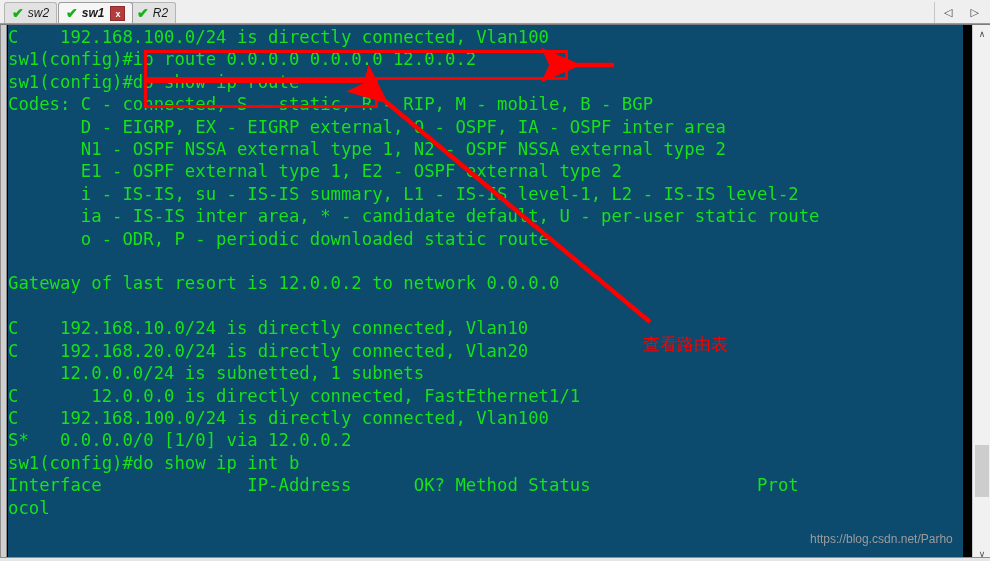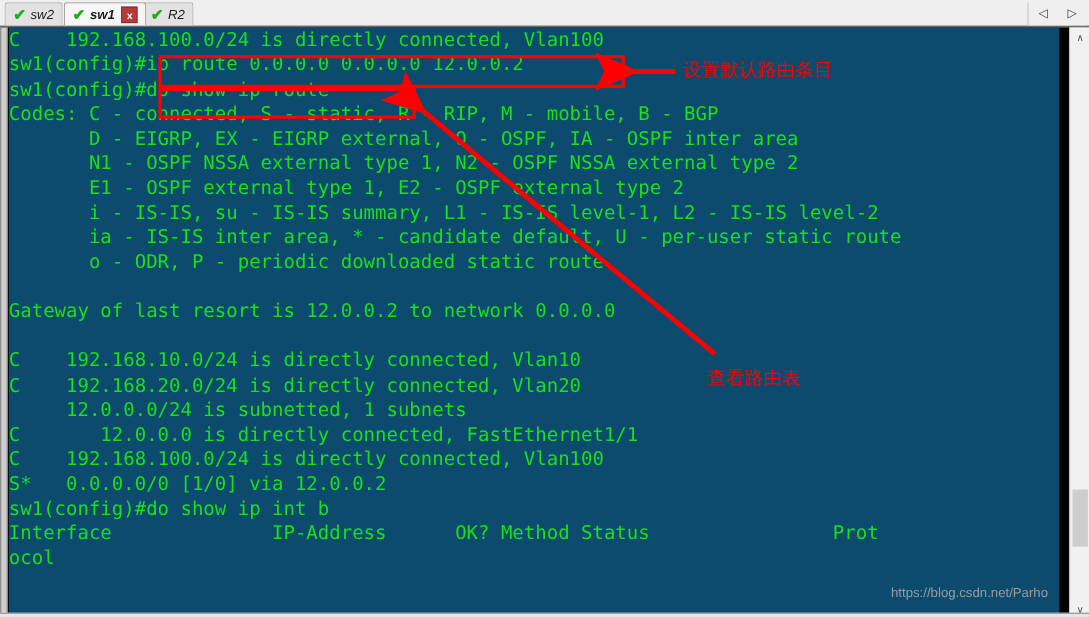--- a/index.html
+++ b/index.html
@@ -257,21 +257,20 @@
         <marker id="ah" markerWidth="9" markerHeight="9" refX="1" refY="4.5" orient="auto" markerUnits="strokeWidth">
           <path d="M0,4.5 L9,0.6 L7.2,4.5 L9,8.4 Z" fill="#fe0000"></path>
         </marker>
       </defs>
 
       <line x1="614" y1="65" x2="577" y2="65" stroke="#fe0000" stroke-width="4.5" marker-end="url(#ah)"></line>
 
       <line x1="650" y1="322" x2="385" y2="101" stroke="#fe0000" stroke-width="4.5" marker-end="url(#ah)"></line>
     </svg>
 
-    <div class="anno-text" id="anno-text-1">设置默认路由条目</div>
 
     <div class="anno-text" id="anno-text-2">查看路由表</div>
   </div>
 
   <div style="position:absolute; left:782px; top:533px; color:#9c9c9c;
               font-family:'Liberation Sans',sans-serif; font-size:12px;
               line-height:1; white-space:nowrap; z-index:5;padding-left:28px;">https://blog.csdn.net/Parho</div>
 
 </div>
 

